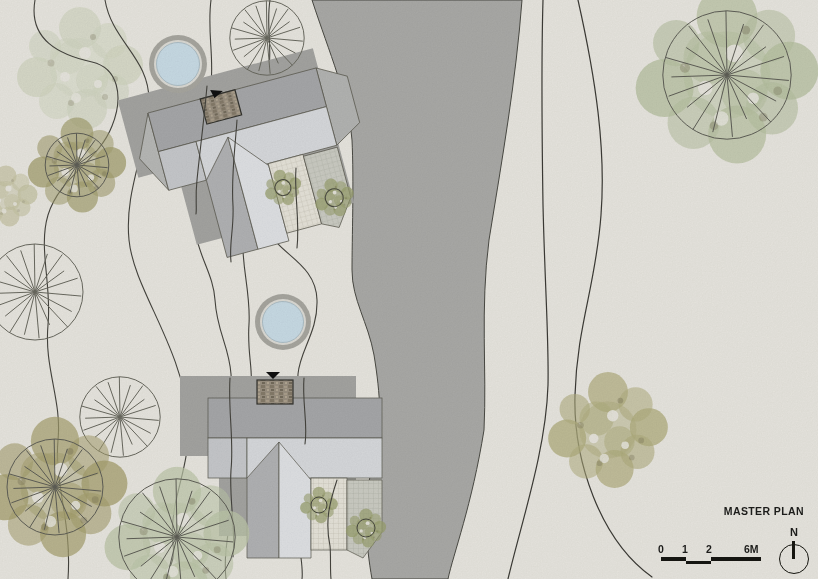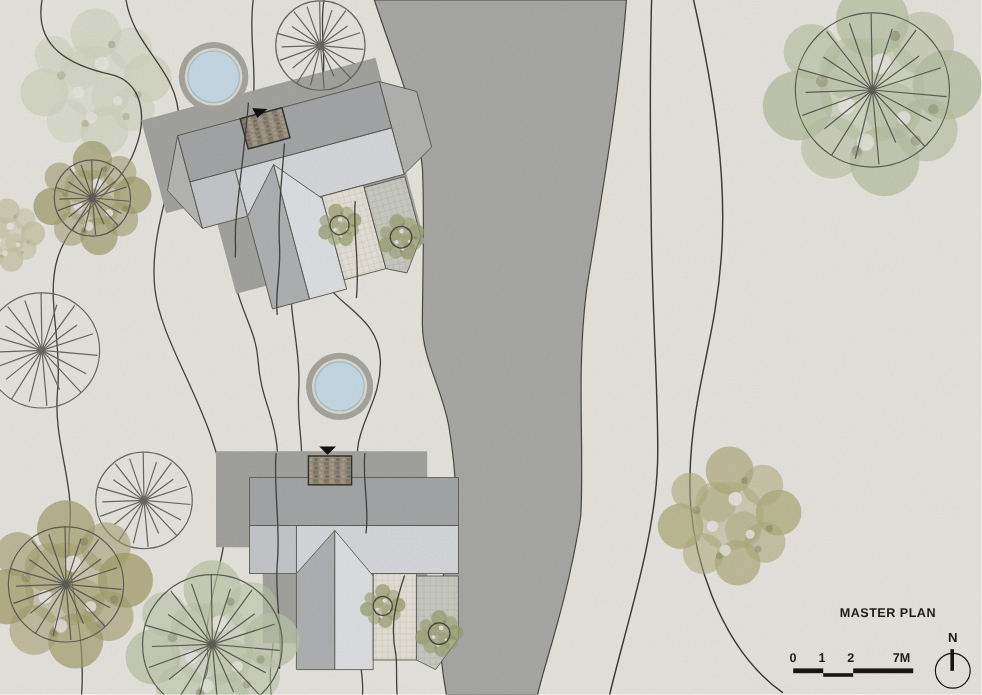--- a/index.html
+++ b/index.html
@@ -8,21 +8,21 @@
     --wing-left:#b2b3b5; --wing-right:#e0e2e5; --pool-water:#c9dce6;
     --pool-rim:#a8a7a0; --ink:#1c1c1a;
   }
   html,body{margin:0;padding:0;}
   #plan{position:relative;width:818px;height:579px;background:var(--bg,#e9e7e0);
         overflow:hidden;font-family:"Liberation Sans",sans-serif;color:var(--ink,#1c1c1a);}
   #plan svg{position:absolute;left:0;top:0;}
   .contour{fill:none;stroke:var(--contour,#45443e);stroke-width:1.1;stroke-linecap:round;}
   .roadline{fill:none;stroke:#3c3b36;stroke-width:1.2;stroke-linecap:round;}
   .edge{stroke:#5a594f;stroke-width:.7;}
-  .title-label{position:absolute;left:692px;top:505px;width:88px;text-align:right;
+  .title-label{position:absolute;left:716px;top:505px;width:88px;text-align:right;
     font-size:10.5px;font-weight:bold;letter-spacing:.4px;}
   .scalebar{position:absolute;left:661px;top:543px;width:100px;height:22px;}
   .scalebar .tick{position:absolute;top:0;font-size:10.5px;font-weight:bold;}
   .t0{left:-3px;} .t1{left:21px;} .t2{left:45px;} .t3{left:83px;}
   .seg{position:absolute;height:3.5px;background:#151511;}
   .seg1{left:0;width:25px;top:14px;} .seg2{left:25px;width:25px;top:17.5px;} .seg3{left:50px;width:50px;top:14px;}
   .north{position:absolute;left:778px;top:526px;width:34px;height:50px;}
   .north .ring{position:absolute;left:1px;top:18px;width:28px;height:28px;border:1.6px solid #15150f;border-radius:50%;}
   .north .needle{position:absolute;left:14px;top:15px;width:3px;height:18px;background:#15150f;}
   .north .nlab{position:absolute;left:9px;top:0;width:14px;text-align:center;font-size:11px;font-weight:bold;}
@@ -219,21 +219,21 @@
 
   <rect width="818" height="579" filter="url(#paperNoise)" opacity=".05"></rect>
 </svg>
 
   <div class="title-label">MASTER PLAN</div>
 
   <div class="scalebar">
     <span class="tick t0">0</span>
     <span class="tick t1">1</span>
     <span class="tick t2">2</span>
-    <span class="tick t3">7M</span>
+    <span class="tick t3">6M</span>
     <div class="seg seg1"></div>
     <div class="seg seg2"></div>
     <div class="seg seg3"></div>
   </div>
 
   <div class="north">
     <span class="nlab">N</span>
     <div class="needle"></div>
     <div class="ring"></div>
   </div>

